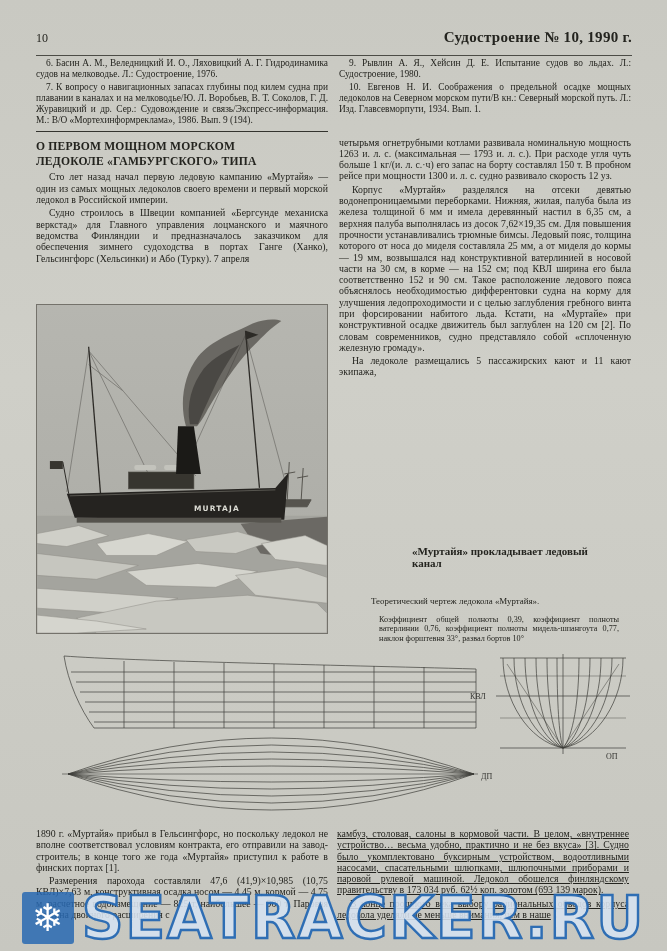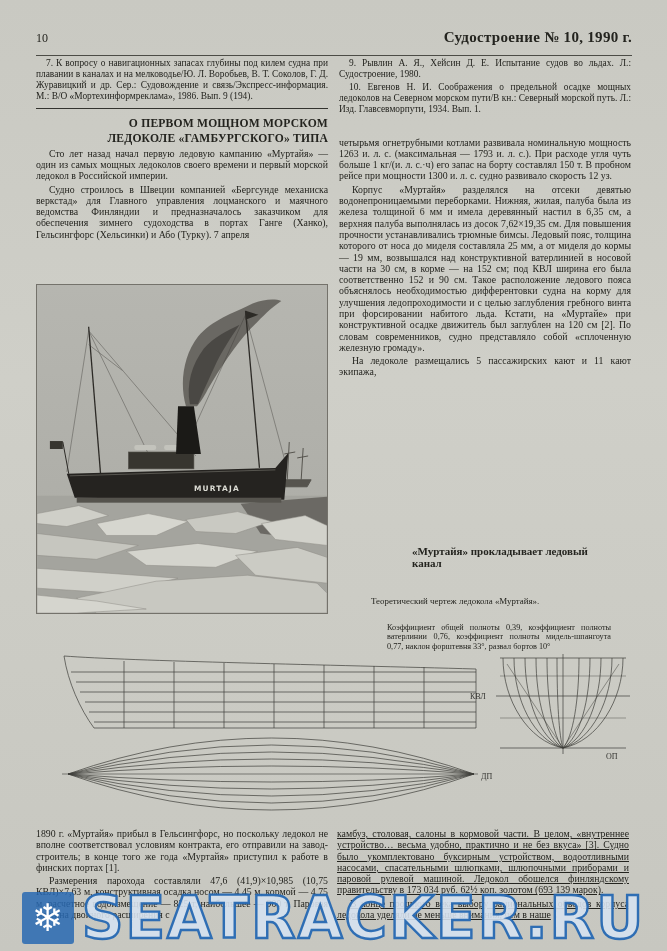--- a/index.html
+++ b/index.html
@@ -13,35 +13,35 @@
     border-bottom:1px solid #4c4c46;padding-bottom:9px;}
   .page-number{font-size:12px;}
   .journal-title{font-size:15px;font-weight:bold;letter-spacing:.3px;}
 
   .col{position:absolute;width:292px;font-size:9.8px;line-height:11.3px;text-align:justify;}
   .col-left{left:36px;top:58px;}
   .col-right{left:339px;top:58px;}
   .bib-entry{margin:0 0 2px 0;font-size:9.4px;line-height:10.9px;text-indent:10px;}
 
   .article-heading{margin-top:6px;border-top:1.5px solid #33332e;padding-top:7px;
-    font-size:11.6px;font-weight:bold;line-height:15px;text-align:right;letter-spacing:.2px;}
+    font-size:11.6px;font-weight:bold;line-height:15px;text-align:left;letter-spacing:.2px;}
   .para{margin:2px 0 0 0;text-indent:13px;}
   .para.flush{text-indent:0;}
 
-  .photo-frame{position:absolute;left:36px;top:284px;width:292px;height:330px;
+  .photo-frame{position:absolute;left:36px;top:304px;width:292px;height:330px;
     border:1px solid #74726b;box-sizing:border-box;background:#b2b2ac;}
   .photo-frame svg{display:block;width:100%;height:100%;}
 
   .photo-caption{position:absolute;left:412px;top:546px;width:206px;
     font-size:11px;font-weight:bold;text-align:left;line-height:11.5px;}
 
   .figure-block{position:absolute;left:371px;top:596px;width:256px;
     font-size:8.2px;line-height:9.6px;text-align:justify;}
   .figure-title{font-weight:normal;font-size:8.9px;line-height:10.5px;margin:0 0 2px 0;text-align:left;}
-  .figure-caption{margin:16px;}
+  .figure-caption{margin:8px;}
 
   .drawing{position:absolute;left:34px;top:642px;width:600px;height:178px;}
   .drawing svg{display:block;width:100%;height:100%;}
 
   .bottom-col{position:absolute;width:292px;top:826px;font-size:9.8px;line-height:11.3px;text-align:justify;}
   .bottom-left{left:36px;}
   .bottom-right{left:337px;text-decoration:underline;}
 
   .watermark{position:absolute;left:0;bottom:1px;width:667px;height:64px;
     display:flex;align-items:center;justify-content:center;gap:8px;pointer-events:none;}
@@ -57,20 +57,21 @@
 <body>
 
 <div class="page">
 
   <div class="header">
     <span class="page-number">10</span>
     <span class="journal-title">Судостроение № 10, 1990 г.</span>
   </div>
 
   <div class="col col-left">
+    <p class="bib-entry">6. Басин А. М., Веледницкий И. О., Ляховицкий А. Г. Гидродинамика судов на мелководье. Л.: Судостроение, 1976.</p>
     <p class="bib-entry">7. К вопросу о навигационных запасах глубины под килем судна при плавании в каналах и на мелководье/Ю. Л. Воробьев, В. Т. Соколов, Г. Д. Журавицкий и др. Сер.: Судовождение и связь/Экспресс-информация. М.: В/О «Мортехинформреклама», 1986. Вып. 9 (194).</p>
 
     <div class="article-heading">
       <div>О ПЕРВОМ МОЩНОМ МОРСКОМ</div>
       <div>ЛЕДОКОЛЕ «ГАМБУРГСКОГО» ТИПА</div>
     </div>
 
     <p class="para">Сто лет назад начал первую ледовую кампанию «Муртайя» — один из самых мощных ледоколов своего времени и первый морской ледокол в Российской империи.</p>
     <p class="para">Судно строилось в Швеции компанией «Бергсунде механиска веркстад» для Главного управления лоцманского и маячного ведомства Финляндии и предназначалось заказчиком для обеспечения зимнего судоходства в портах Ганге (Ханко), Гельсингфорс (Хельсинки) и Або (Турку). 7 апреля</p>
   </div>

